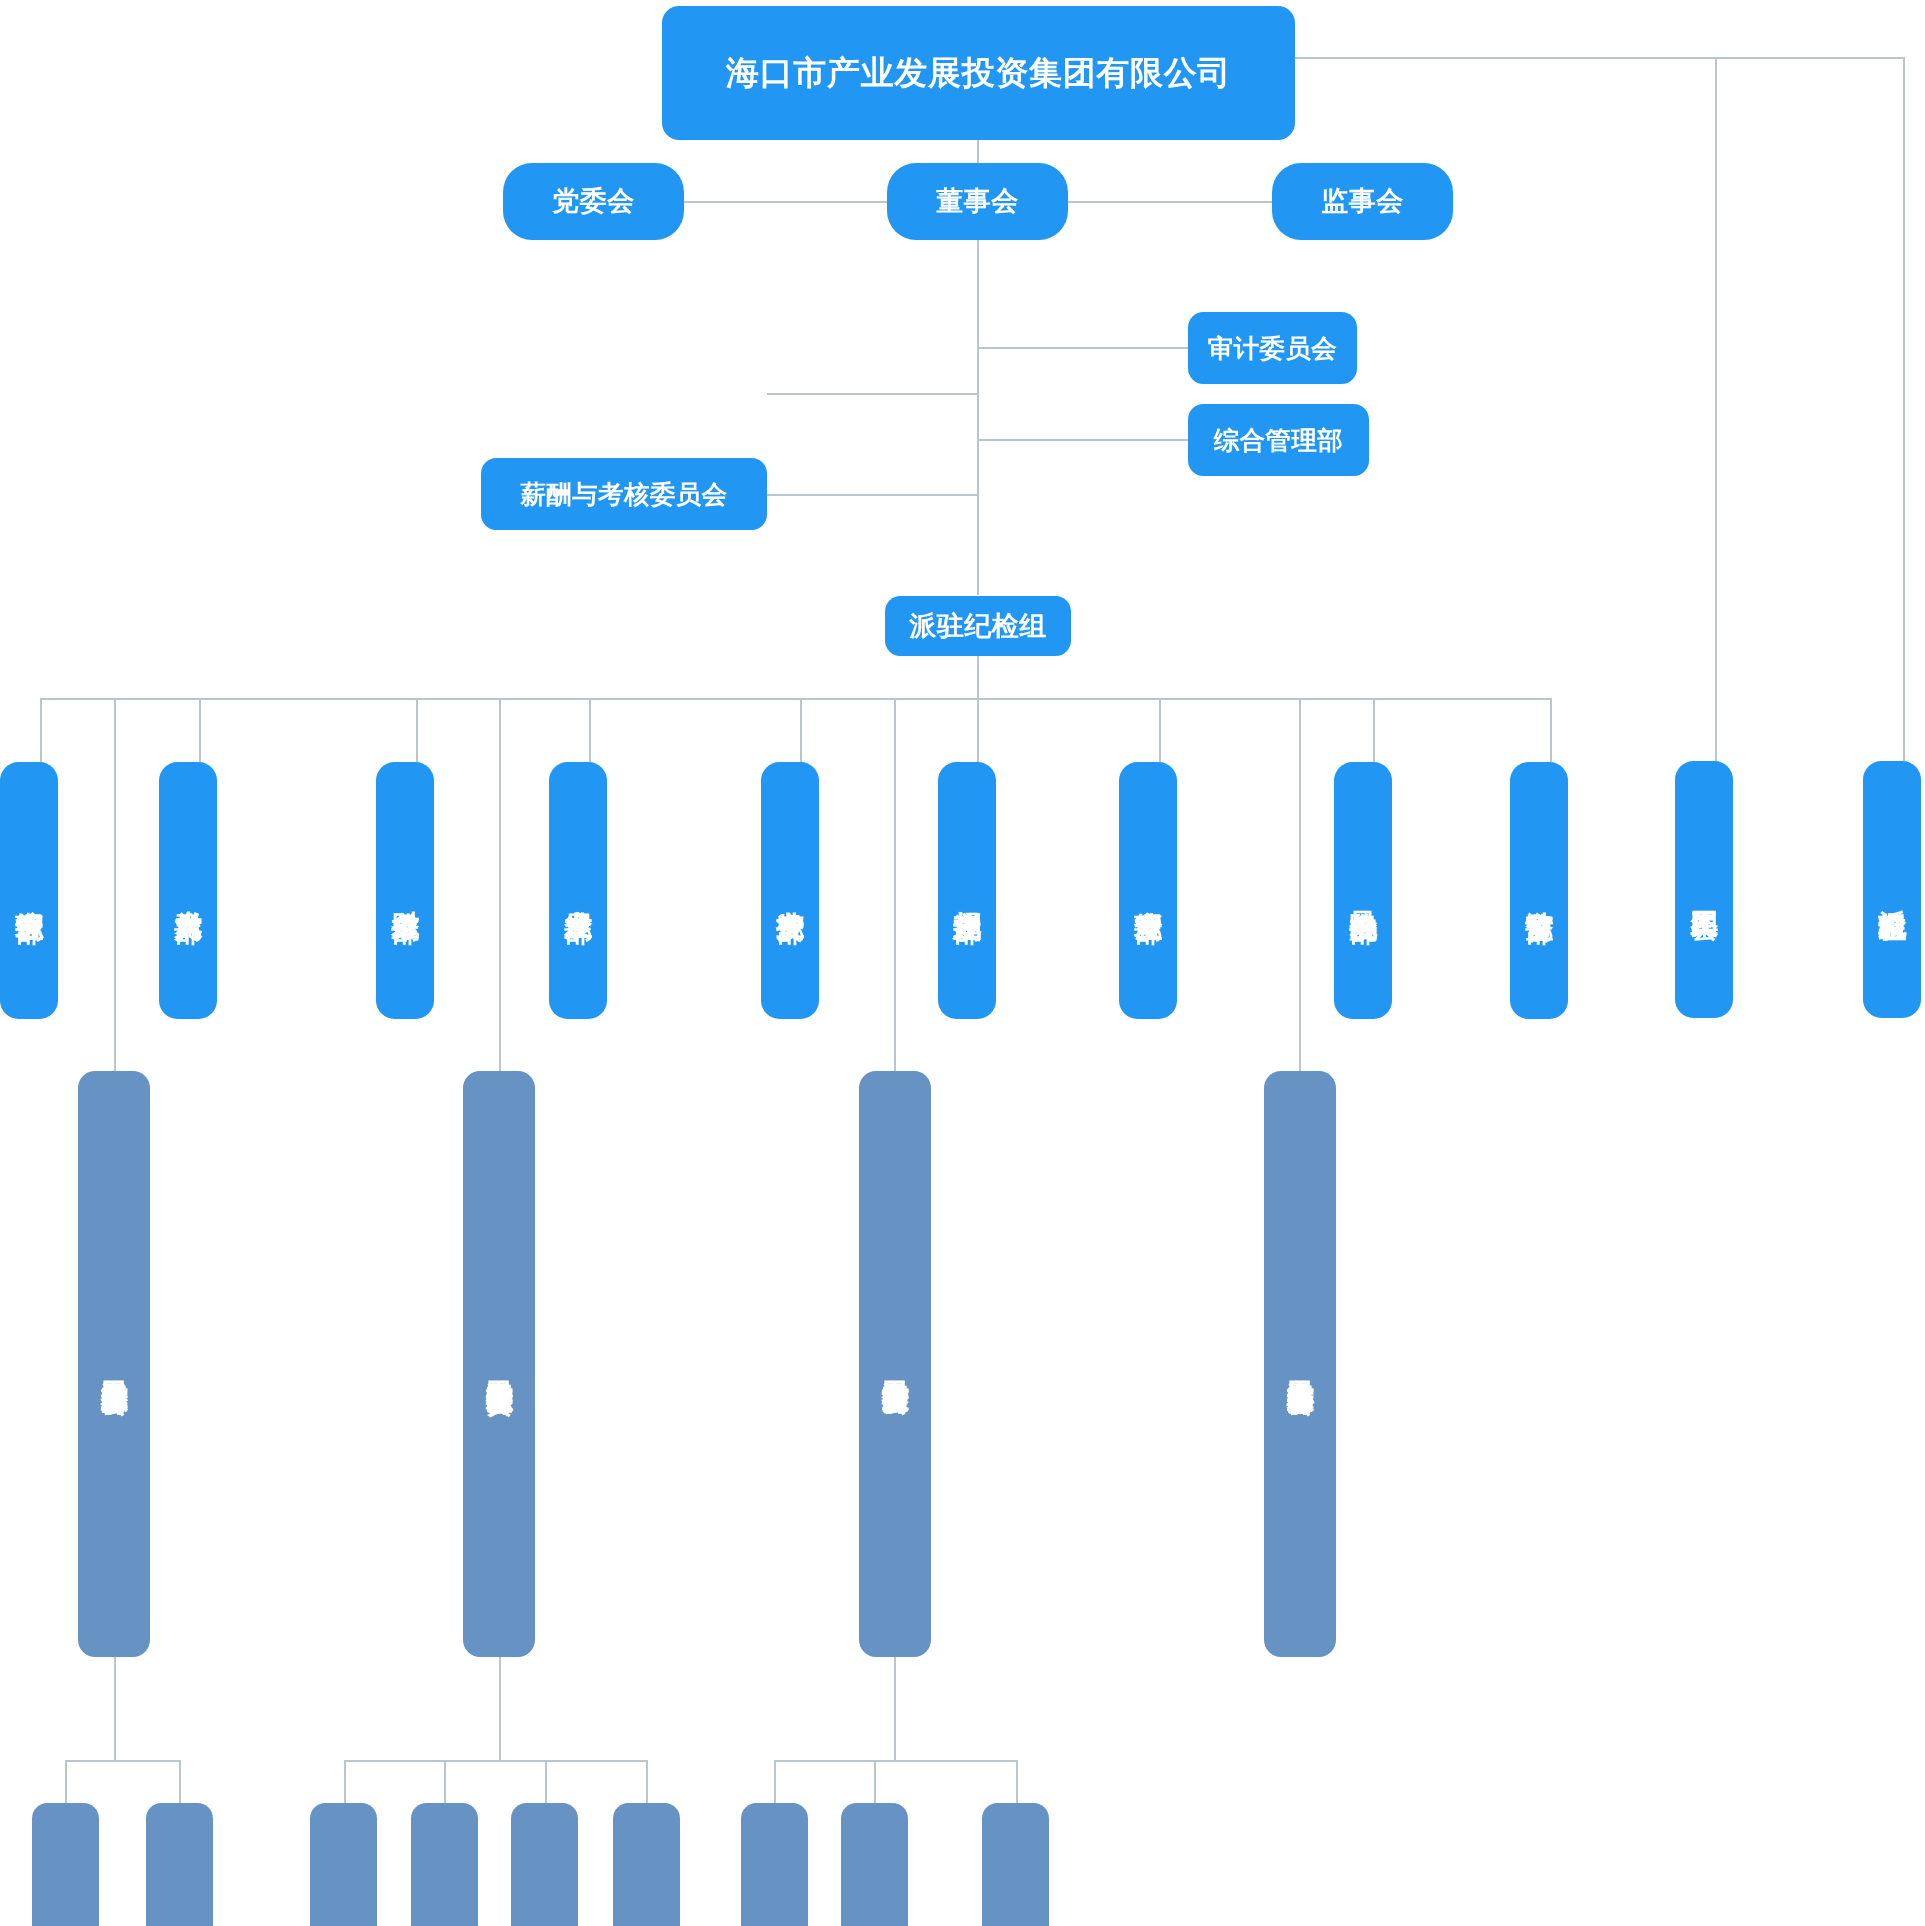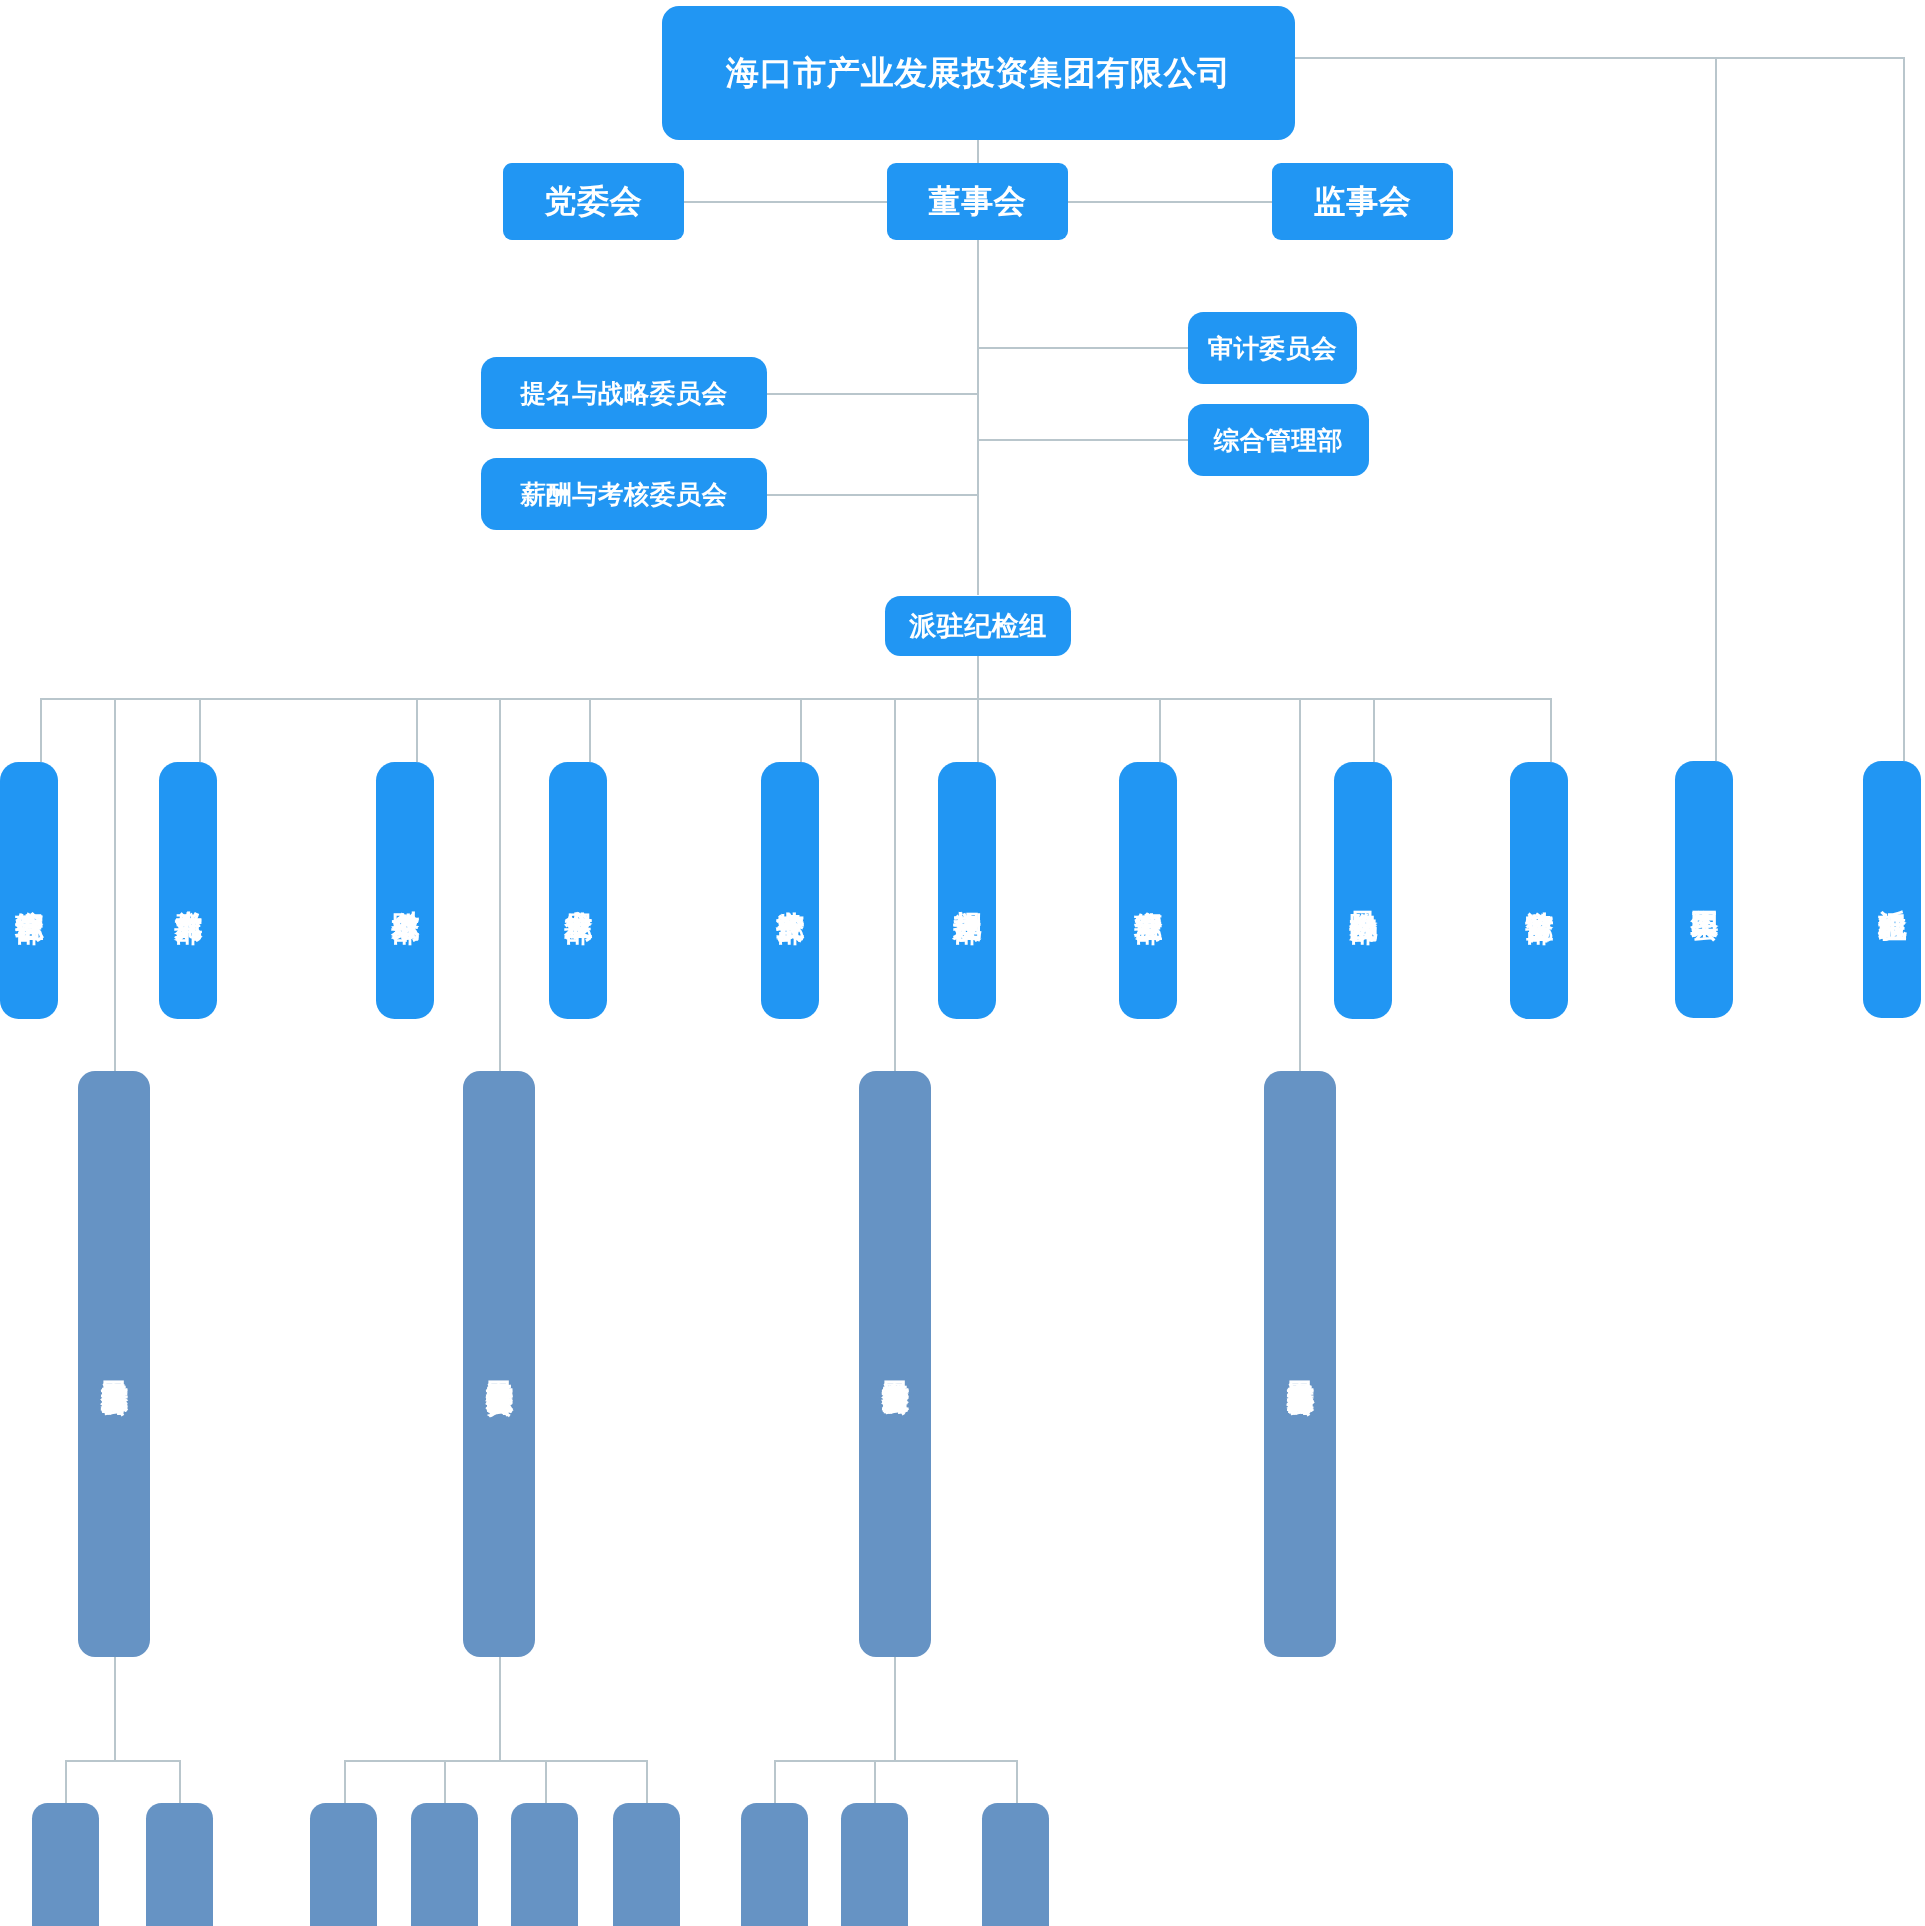--- a/index.html
+++ b/index.html
@@ -33,22 +33,22 @@
     line-height:1.12;
     letter-spacing:0.02em;
   }
   .lvl-root{
     background:#2196f3;
     border-radius:17px;
     font-size:33px;
   }
   .lvl-org{
     background:#2196f3;
-    border-radius:9px;
-    font-size:32px;
+    border-radius:29px;
+    font-size:27px;
   }
   .lvl-cmte{
     background:#2196f3;
     border-radius:15.4px;
     font-size:25.4px;
   }
   .lvl-mgmt{
     background:#2196f3;
     border-radius:15.4px;
     font-size:27px;
@@ -146,21 +146,20 @@
 
   <div class="node lvl-root" style="left:662px;top:6.2px;width:633px;height:134px;">海口市产业发展投资集团有限公司</div>
 
   <div class="node lvl-org" style="left:503px;top:163px;width:181px;height:77px;">党委会</div>
   <div class="node lvl-org" style="left:887px;top:163px;width:181px;height:77px;">董事会</div>
   <div class="node lvl-org" style="left:1272px;top:163px;width:181px;height:77px;">监事会</div>
 
   <div class="node lvl-cmte" style="left:1188px;top:312px;width:169px;height:72px;">审计委员会</div>
   <div class="node lvl-cmte" style="left:1188px;top:404px;width:181px;height:72px;">综合管理部</div>
 
-  <div class="node lvl-cmte" style="left:481px;top:357px;width:286px;height:72px;">提名与战略委员会</div>
   <div class="node lvl-cmte" style="left:481px;top:458px;width:286px;height:72px;">薪酬与考核委员会</div>
 
   <div class="node lvl-mgmt" style="left:885px;top:596px;width:186px;height:60px;">派驻纪检组</div>
 
   <div class="node lvl-dept" style="left:0px;top:762px;width:58px;height:257px;">综合管理部</div>
   <div class="node lvl-dept" style="left:159px;top:762px;width:58px;height:257px;">党群人力部</div>
   <div class="node lvl-dept" style="left:376px;top:762px;width:58px;height:257px;">财务成本部</div>
   <div class="node lvl-dept" style="left:549px;top:762px;width:58px;height:257px;">企业发展部</div>
   <div class="node lvl-dept" style="left:761px;top:762px;width:58px;height:257px;">产业投资部</div>
   <div class="node lvl-dept" style="left:938px;top:762px;width:58px;height:257px;">规划建设部</div>

